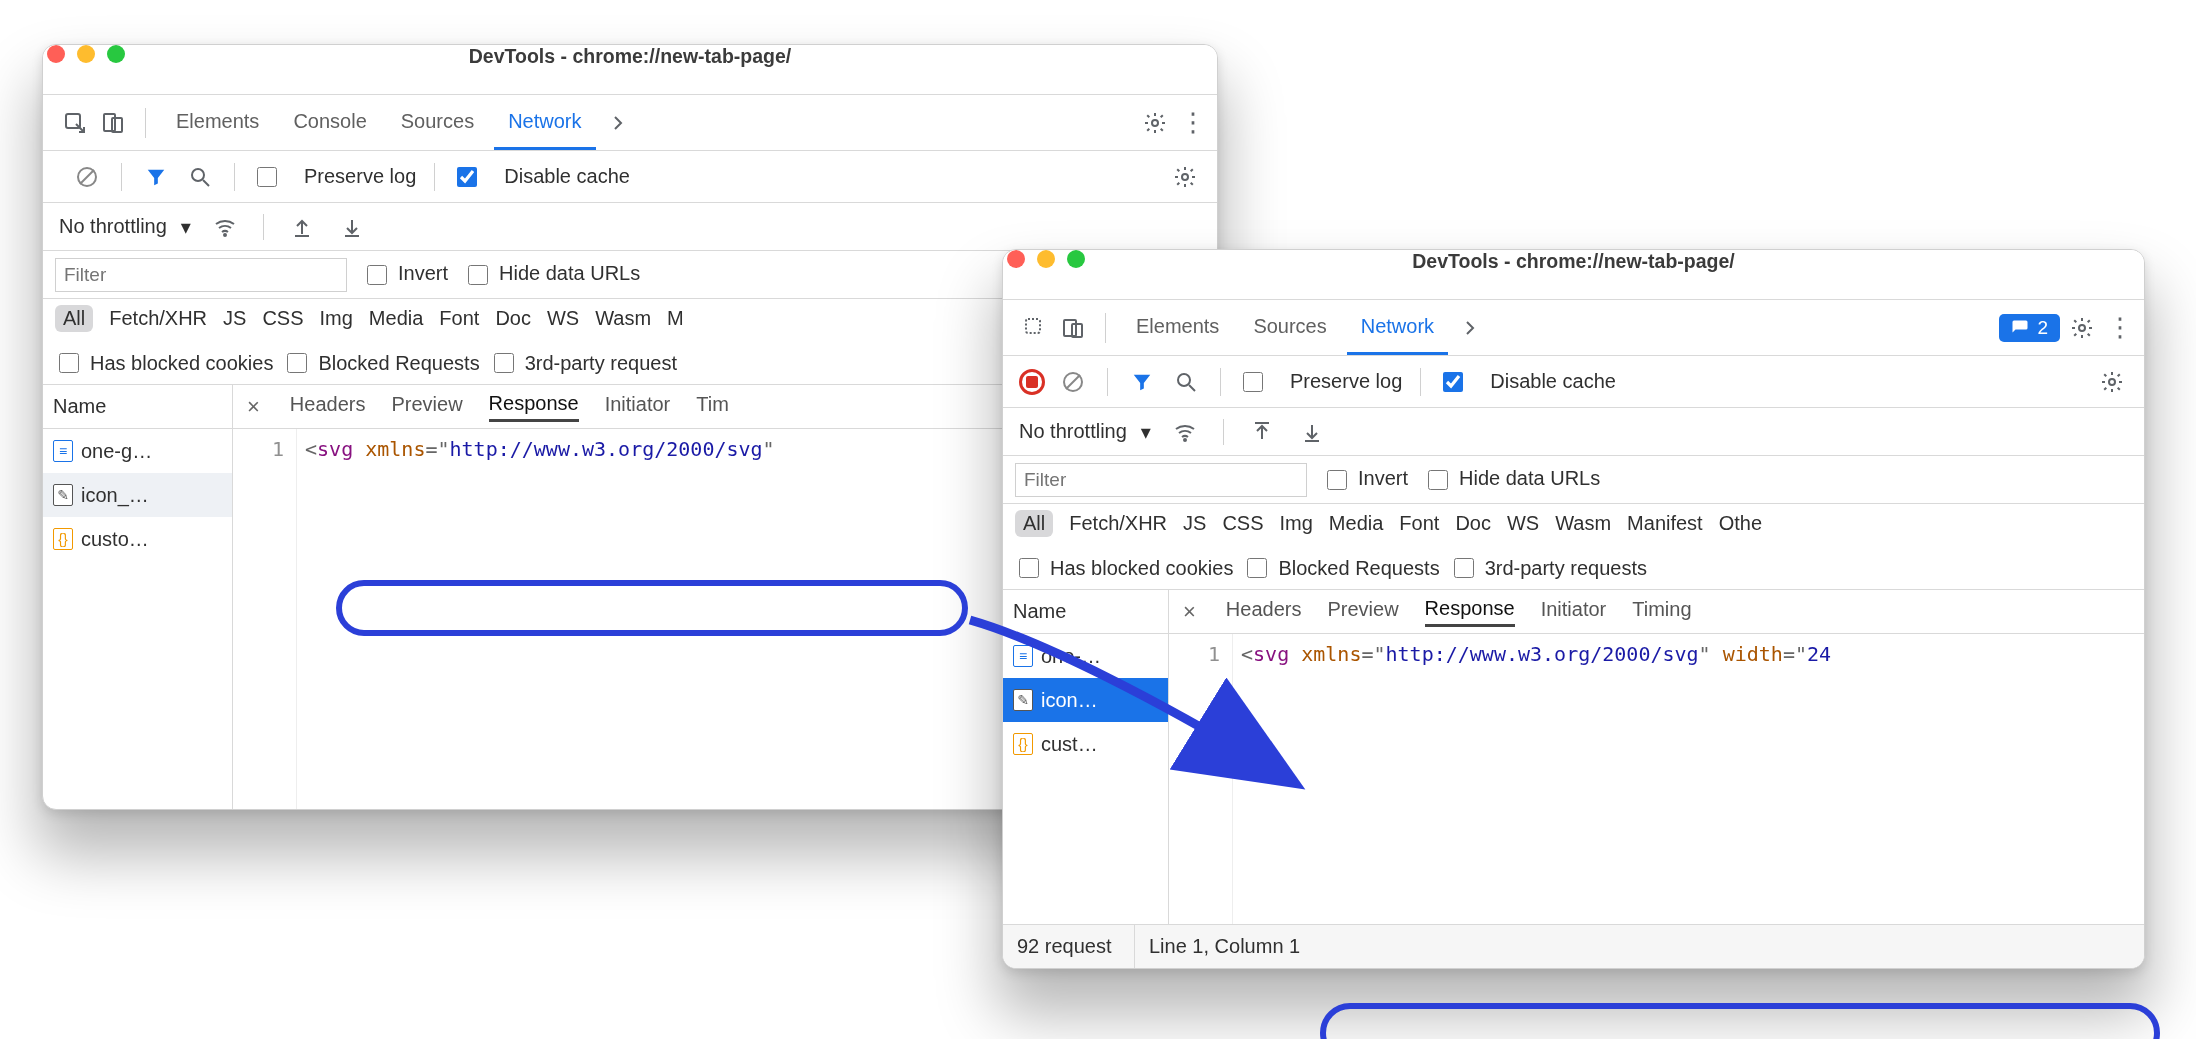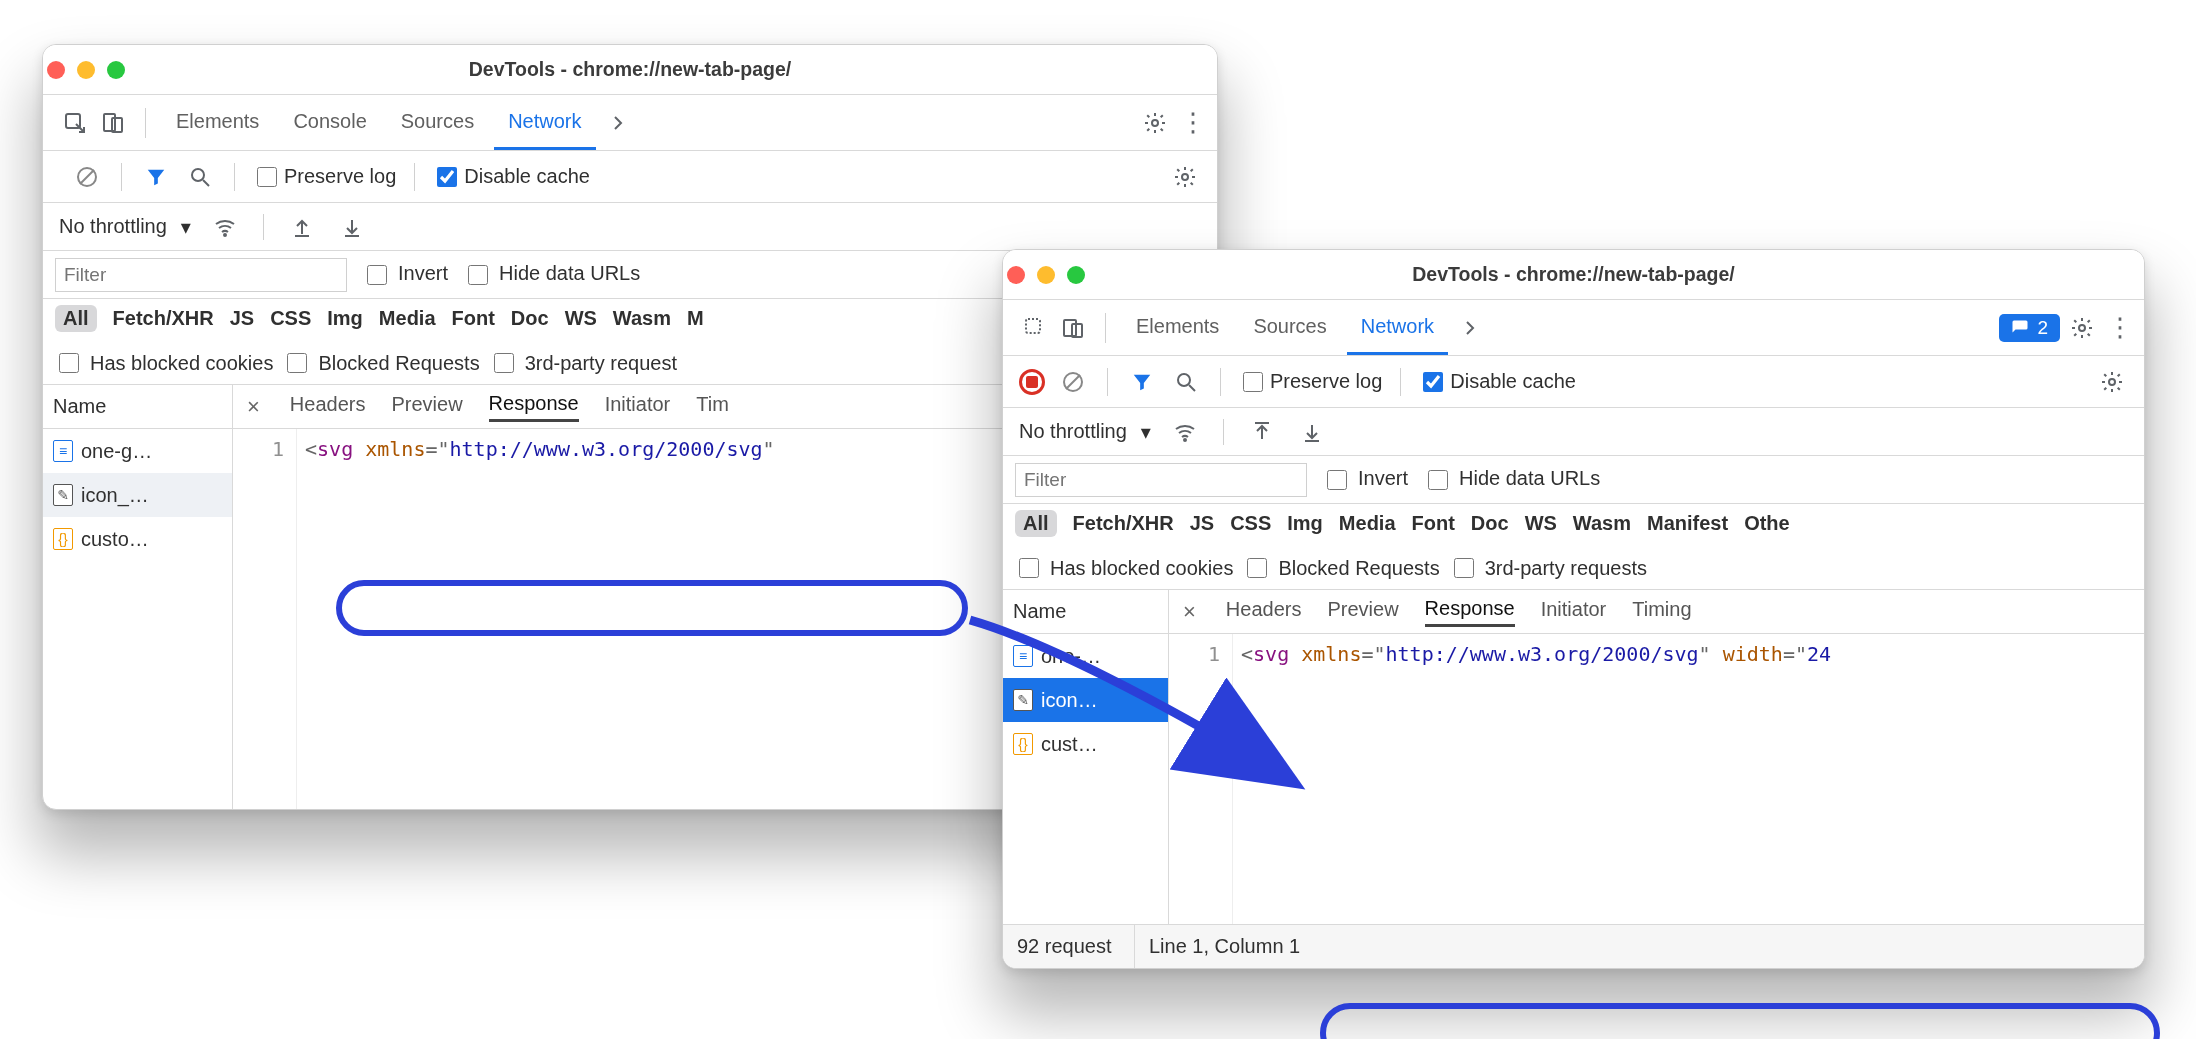--- a/index.html
+++ b/index.html
@@ -22,21 +22,20 @@
     overflow: hidden;
     box-shadow: 0 40px 60px 6px rgba(0,0,0,0.28), 0 4px 12px rgba(0,0,0,0.12);
   }
   .win1 { left: 42px;  top: 44px;  width: 1176px; height: 766px; }
   .win2 { left: 1002px; top: 249px; width: 1143px; height: 720px; }
 
   
   .titlebar {
     height: 50px;
     display: flex;
-    align-items: center;
     padding: 0 4px;
     border-bottom: 1px solid #d9d9d9;
     background: #fff;
     position: relative;
   }
   .traffic { display: flex; gap: 12px; margin-right: 24px; }
   .dot { width: 18px; height: 18px; border-radius: 50%; }
   .dot.red { background: #ff5f57; }
   .dot.yellow { background: #febc2e; }
   .dot.green { background: #28c840; }
@@ -91,21 +90,21 @@
   
   .netbar {
     height: 52px;
     display: flex;
     align-items:center;
     padding: 0 16px;
     gap: 12px;
     border-bottom: 1px solid #d9d9d9;
   }
   .netbar .sep { width:1px; height:28px; background:#d0d0d0; margin:0 6px; }
-  .netbar label { display:flex; align-items:center; gap:4px; font-size:20px; color:#303030; cursor:pointer; }
+  .netbar label { display:flex; align-items:center; gap:24px; font-size:20px; color:#303030; cursor:pointer; }
   .netbar input[type=checkbox] { width:20px; height:20px; cursor:pointer; accent-color:#1a73e8; }
 
   .record-dot { width:24px; height:24px; border-radius:50%; background:#d93025; }
   .record-ring { width:26px; height:26px; border-radius:50%; border:3px solid #d93025; background:#fff; display:flex;align-items:center;justify-content:center;}
   .record-ring .inner { width:12px;height:12px;background:#d93025;border-radius:2px;}
   .noicon { color:#888; }
   .blue { color:#1a73e8; }
 
   
   .throttrow {
@@ -140,21 +139,21 @@
   .filterrow label { display:flex; gap:8px; cursor:pointer; }
   .filterrow input[type=checkbox]{ width:20px;height:20px; cursor:pointer; }
 
   
   .typerow {
     padding: 6px 12px 0 12px;
     display:flex; flex-wrap:wrap; align-items:center; gap:12px 16px;
     font-size:20px;
     border-bottom:1px solid #d9d9d9;
   }
-  .typechip { cursor:pointer; color:#303030;font-weight:bold; }
+  .typechip { cursor:pointer; color:#303030; }
   .typechip.active { background:#d8d8da; border-radius:6px; padding:2px 8px; }
   .typerow .line2 { width:100%; display:flex; gap:10px; padding:6px 0 8px 0; }
   .typerow label { display:flex; align-items:center; gap:8px; cursor:pointer; }
   .typerow input[type=checkbox]{width:20px;height:20px;cursor:pointer;}
 
   
   .content { display:flex; flex:1; min-height:0; }
   .namecol { border-right:1px solid #d9d9d9; display:flex; flex-direction:column; min-height:0; }
   .win1 .namecol { width:190px; }
   .win2 .namecol { width:166px; }

